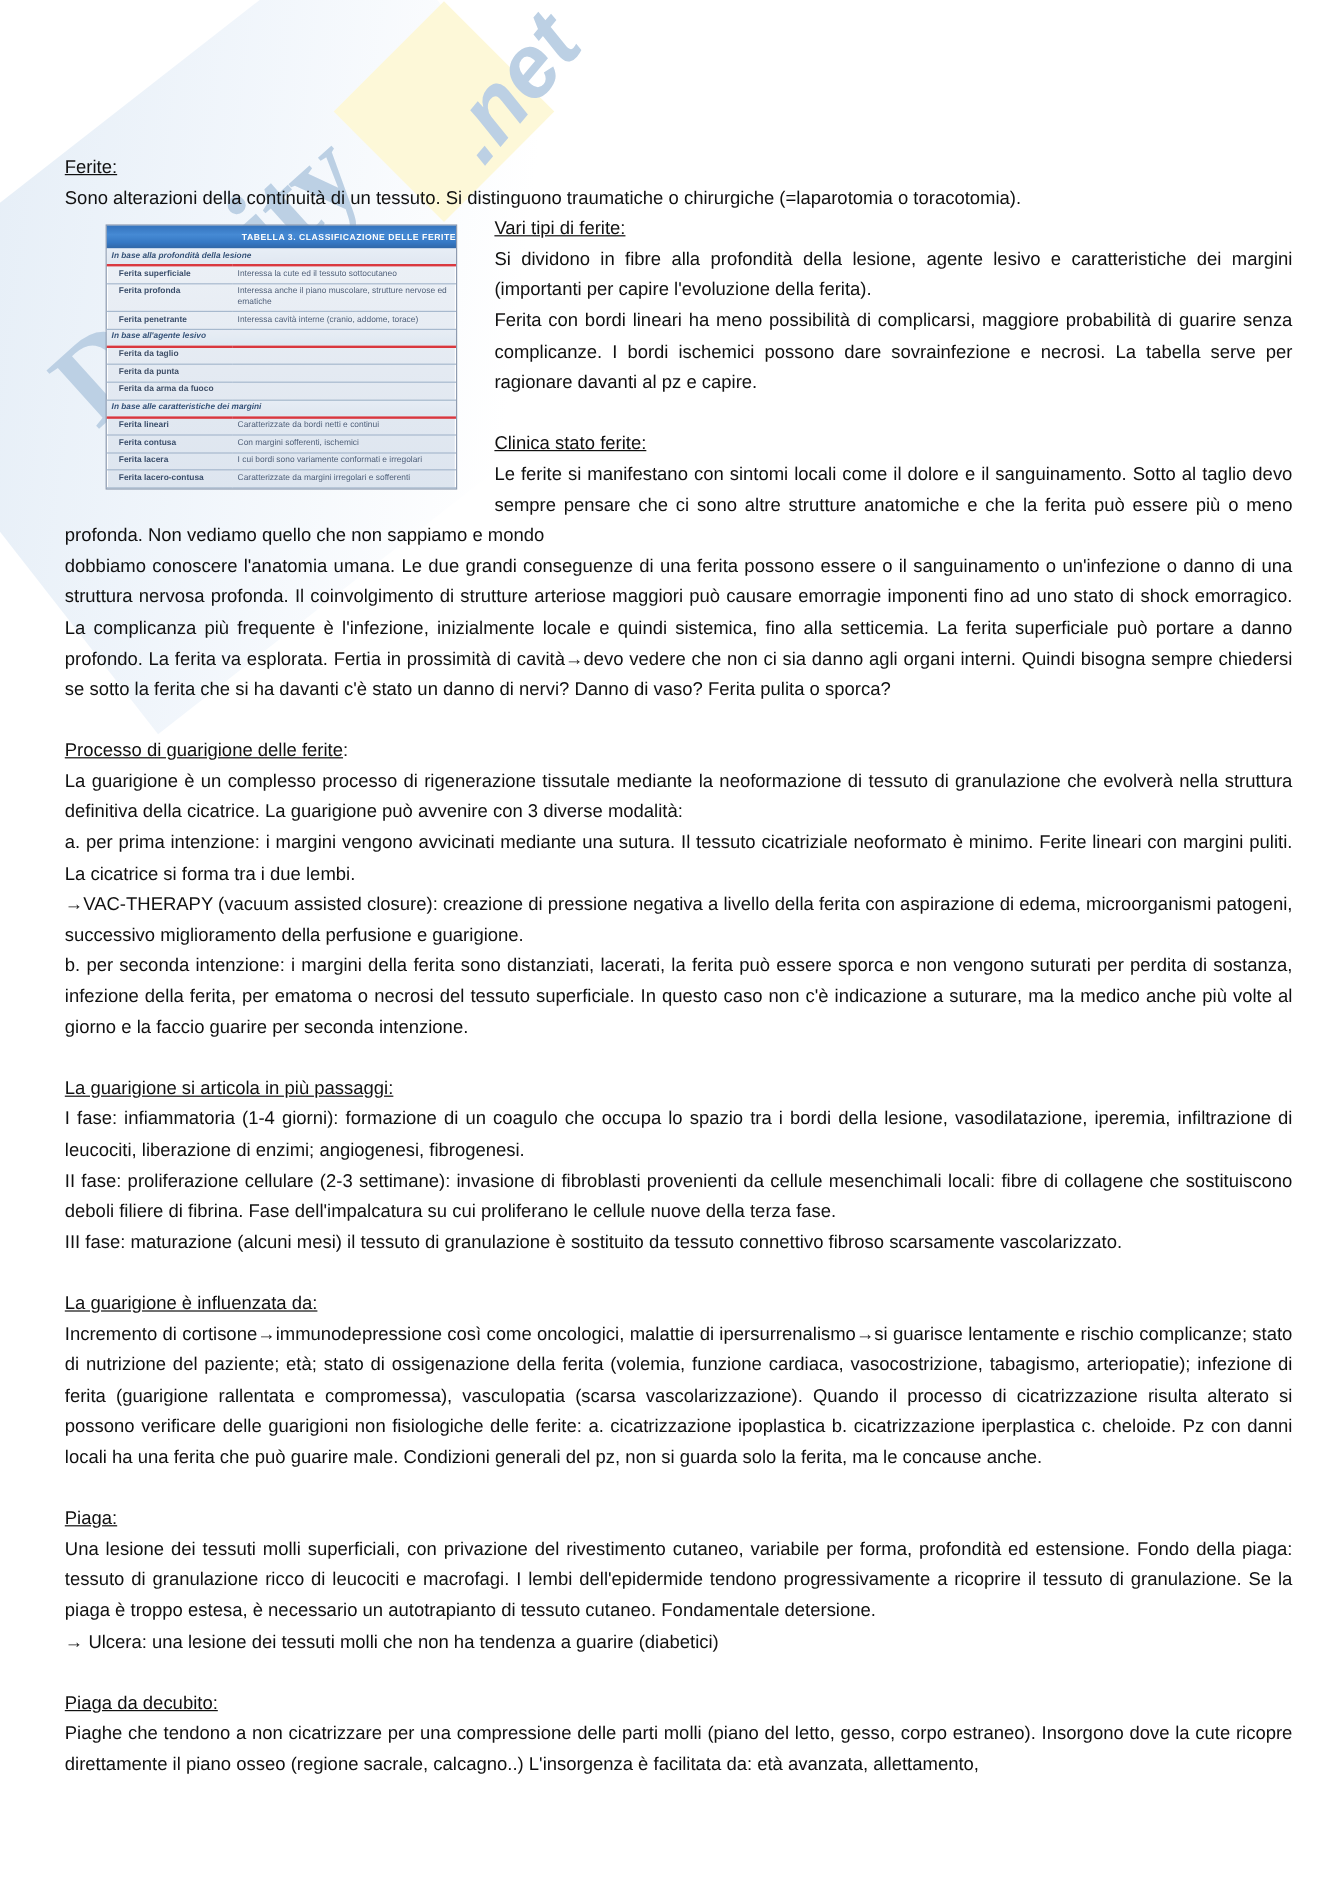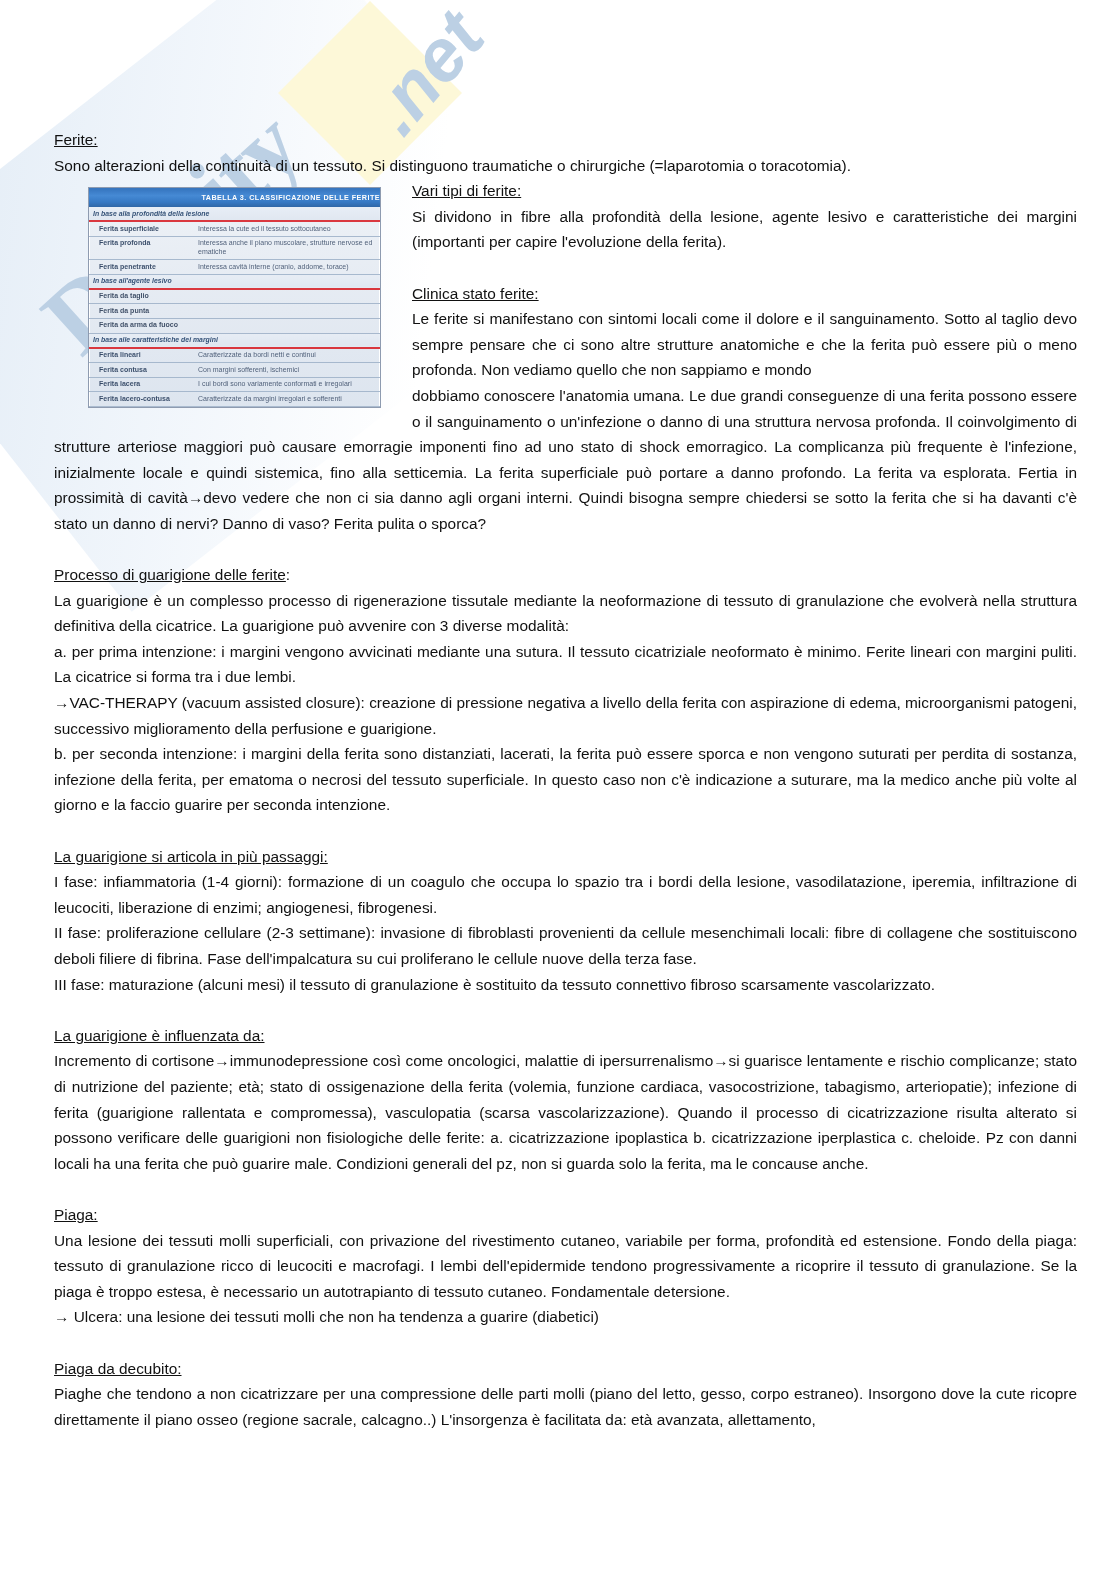--- a/index.html
+++ b/index.html
@@ -234,20 +234,21 @@
             <td class="desc">Caratterizzate da margini irregolari e sofferenti</td>
           </tr>
         </tbody>
       </table>
     </div>
 
     <div class="para nojust">
       <span class="h-underline">Vari tipi di ferite:</span>
     </div>
     <p>Si dividono in fibre alla profondità della lesione, agente lesivo e caratteristiche dei margini (importanti per capire l'evoluzione della ferita).</p>
+    <p>Ferita con bordi lineari ha meno possibilità di complicarsi, maggiore probabilità di guarire senza complicanze. I bordi ischemici possono dare sovrainfezione e necrosi. La tabella serve per ragionare davanti al pz e capire.</p>
 
     <div class="blank"></div>
 
     <div class="para nojust">
       <span class="h-underline">Clinica stato ferite:</span>
     </div>
     <p>Le ferite si manifestano con sintomi locali come il dolore e il sanguinamento. Sotto al taglio devo sempre pensare che ci sono altre strutture anatomiche e che la ferita può essere più o meno profonda. Non vediamo quello che non sappiamo e mondo</p>
     <p>dobbiamo conoscere l'anatomia umana. Le due grandi conseguenze di una ferita possono essere o il sanguinamento o un'infezione o danno di una struttura nervosa profonda. Il coinvolgimento di strutture arteriose maggiori può causare emorragie imponenti fino ad uno stato di shock emorragico. La complicanza più frequente è l'infezione, inizialmente locale e quindi sistemica, fino alla setticemia. La ferita superficiale può portare a danno profondo. La ferita va esplorata. Fertia in prossimità di cavità→devo vedere che non ci sia danno agli organi interni. Quindi bisogna sempre chiedersi se sotto la ferita che si ha davanti c'è stato un danno di nervi? Danno di vaso? Ferita pulita o sporca?</p>
 
     <div class="clear"></div>

